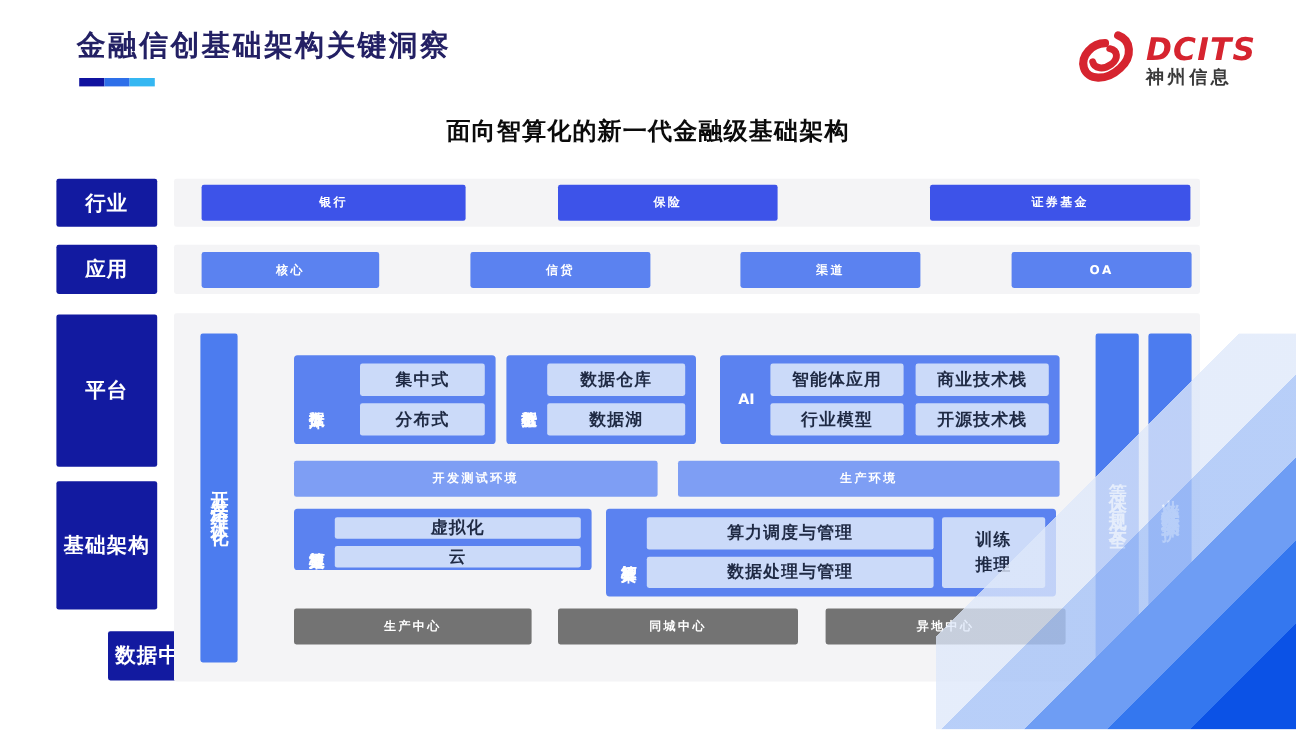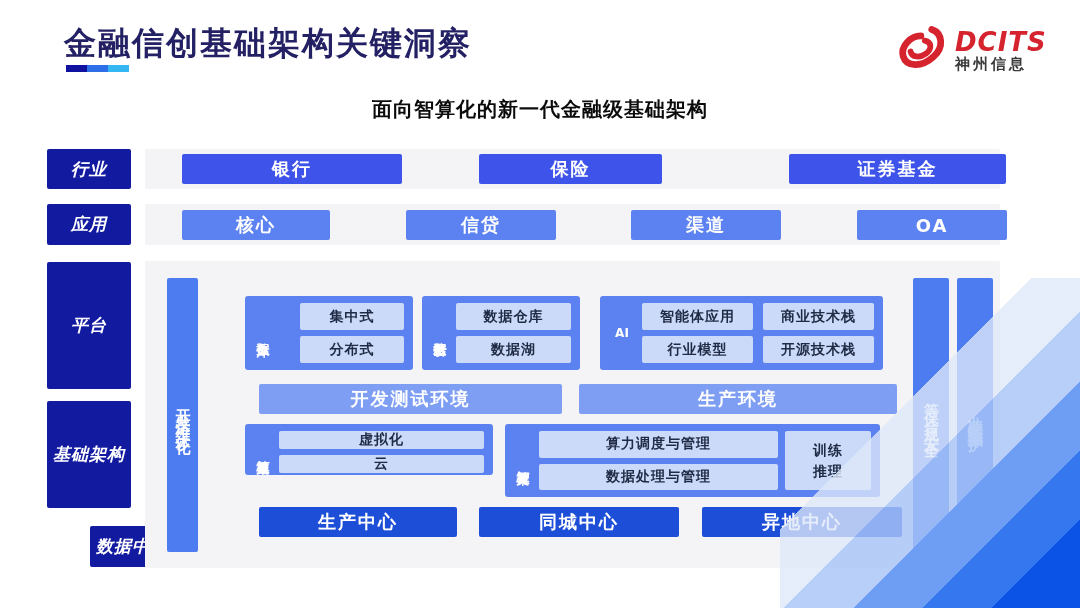--- a/index.html
+++ b/index.html
@@ -1,48 +1,48 @@
 <!DOCTYPE html>
 <html><head>
 <meta charset="utf-8">
 <style>
   html,body{margin:0;padding:0;background:#ffffff;}
   body{font-family:"DejaVu Sans","Liberation Sans",sans-serif;}
   #canvas{position:relative;width:1080px;height:608px;overflow:hidden;background:#ffffff;}
 
   
-  .title{position:absolute;left:64px;top:22px;font-size:32px;font-weight:bold;
+  .title{position:absolute;left:64px;top:22px;font-size:24px;font-weight:bold;
          color:#232064;letter-spacing:2px;white-space:nowrap;}
   .title-underline{position:absolute;left:66px;top:65px;width:63px;height:7px;display:flex;}
   .title-underline span{flex:1;}
   .u1{background:#10129F;} .u2{background:#2E6FE9;} .u3{background:#35B7F2;}
 
   .logo{position:absolute;left:893px;top:20px;width:170px;height:62px;display:flex;align-items:center;}
   .logo-text{margin-left:4px;display:flex;flex-direction:column;line-height:1.05;}
   .logo-brand{font-size:26px;font-weight:bold;font-style:italic;color:#D6242F;letter-spacing:1px;text-align:center;}
   .logo-company{font-size:15px;font-weight:bold;color:#3A3A3A;letter-spacing:3px;}
 
   .subtitle{position:absolute;left:0;top:96px;width:1080px;text-align:center;
             font-size:20px;font-weight:bold;color:#0B0B0B;letter-spacing:1px;}
 
   
   .navy-box{position:absolute;left:47px;width:84px;background:#121AA0;color:#fff;
             display:flex;align-items:center;justify-content:center;font-weight:bold;
-            font-size:17px;letter-spacing:1px;border-radius:2px;font-style:italic;}
+            font-size:17px;letter-spacing:1px;border-radius:2px;}
 
   
   .strip{position:absolute;left:145px;width:855px;background:#F4F4F6;border-radius:2px;}
 
   
   .btn{position:absolute;display:flex;align-items:center;justify-content:center;
-       color:#fff;font-weight:bold;font-size:18px;letter-spacing:2px;border-radius:2px;margin-left:14px;}
+       color:#fff;font-weight:bold;font-size:10px;letter-spacing:2px;border-radius:2px;}
   .btn1{background:#3D53E9;}
   .btn2{background:#5B82F0;}
   .envbar{background:#7E9EF4;}
-  .dcbtn{background:#1d4ed8;}
+  .dcbtn{background:#737373;}
 
   
   .vbar{position:absolute;background:#4C7CEF;color:#fff;font-weight:bold;font-size:15px;
         writing-mode:vertical-lr;text-orientation:upright;letter-spacing:5px;
         display:flex;align-items:center;justify-content:center;border-radius:2px;}
 
   
   .group{position:absolute;background:#5B82F0;border-radius:3px;display:flex;
          align-items:stretch;padding:7px 9px;box-sizing:border-box;gap:7px;}
   .vlabel{writing-mode:vertical-lr;text-orientation:upright;color:#fff;font-weight:bold;

